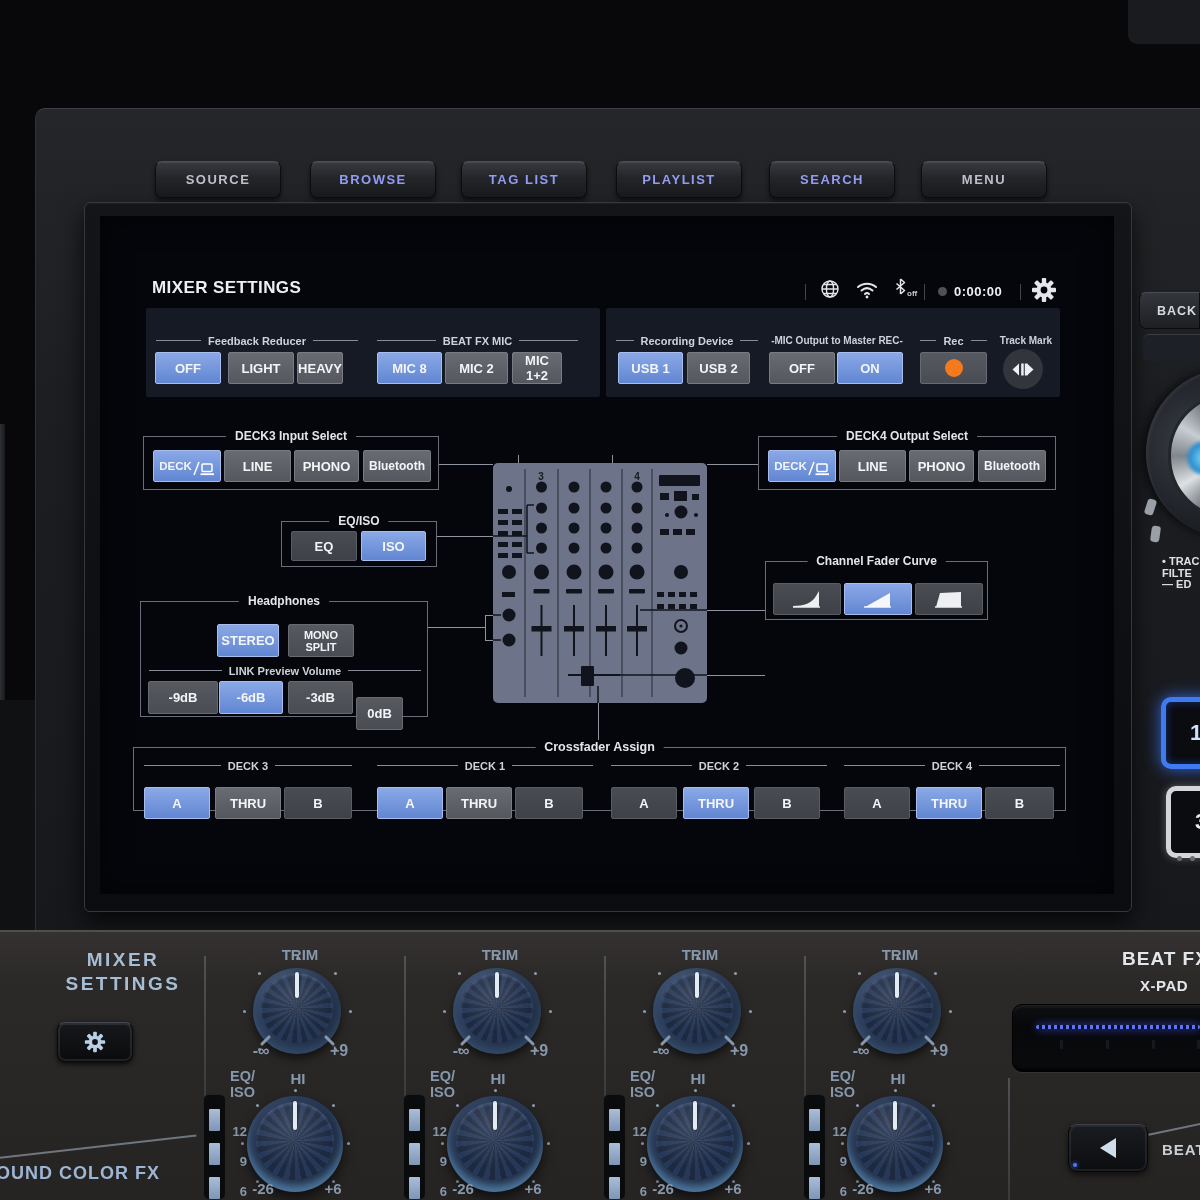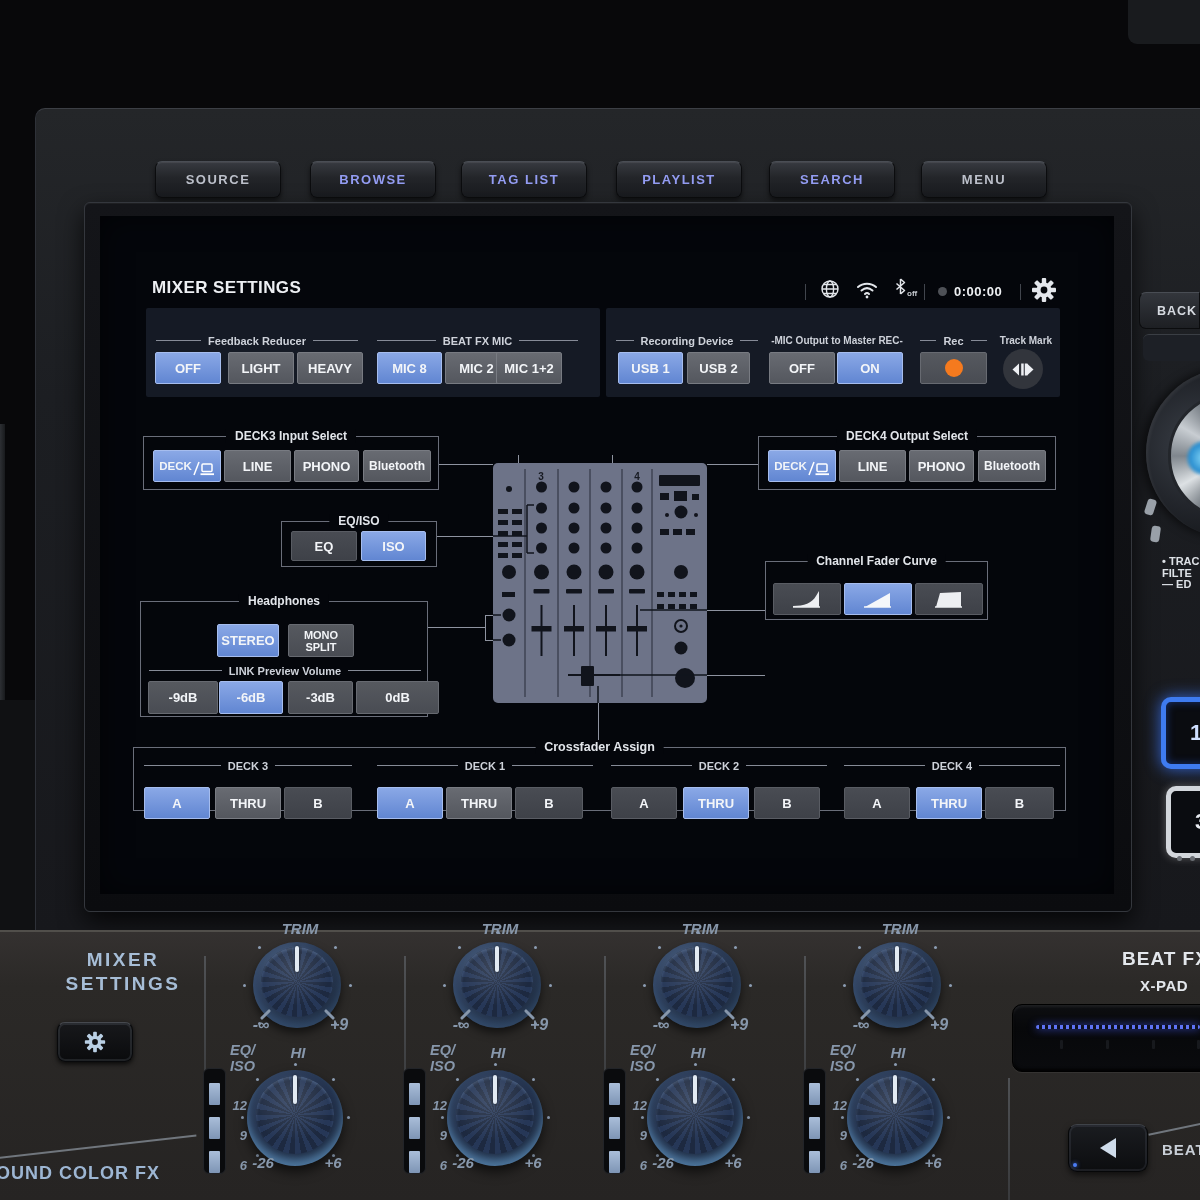--- a/index.html
+++ b/index.html
@@ -71,21 +71,21 @@
   
   .bottom-panel{position:absolute;left:0;top:930px;width:1200px;height:270px;
     background:linear-gradient(180deg,#343130 0%,#2b2927 20%,#262423 100%);border-top:2px solid #514f4b;box-sizing:border-box;}
   .sec-title{position:absolute;left:28px;top:948px;width:190px;text-align:center;color:#a6bdd6;
     font-size:19px;font-weight:bold;letter-spacing:2.5px;line-height:24px;}
   .gearbtn{position:absolute;left:57px;top:1022px;width:74px;height:38px;border-radius:8px;
     background:linear-gradient(180deg,#17181b,#0a0b0d);border:1px solid #08090b;border-top-color:#46494f;
     box-shadow:inset 0 0 0 2px rgba(130,140,150,.18), 0 2px 5px rgba(0,0,0,.8);
     display:flex;align-items:center;justify-content:center;}
   .vdiv{position:absolute;width:2px;background:linear-gradient(180deg,#55585c,#3c3e41);opacity:.85;}
-  .channel{position:absolute;top:904px;width:200px;height:270px;font-style:italic;}
+  .channel{position:absolute;top:930px;width:200px;height:270px;}
   .chlabel{position:absolute;color:#8797ab;font-weight:bold;}
   .knob{position:absolute;border-radius:50%;
     background:radial-gradient(circle at 38% 30%,#51688a 0%,#2c3c57 45%,#1a2638 78%,#16202f 100%);
     box-shadow:0 5px 9px rgba(0,0,0,.55), inset 0 -6px 9px rgba(100,150,210,.3);}
   .knob.hi{background:radial-gradient(circle at 40% 28%,#3c4f6e 0%,#22304a 50%,#121c2c 100%);
     box-shadow:0 6px 12px rgba(0,0,0,.6), inset 0 -7px 10px rgba(120,185,240,.55);}
   .knob .cap{position:absolute;left:9%;top:6%;width:82%;height:81%;border-radius:50%;
     background:radial-gradient(circle at 45% 30%,rgba(255,255,255,.14),rgba(255,255,255,0) 60%),
                repeating-conic-gradient(#1d2940 0 9deg,#263757 9deg 18deg);
     box-shadow:inset 0 2px 3px rgba(160,190,230,.25);}
@@ -170,24 +170,24 @@
 
     <div class="panel" style="left:46px;top:92px;width:454px;height:89px">
       <div class="dlabel" style="left:10px;top:26px;width:202px">
           <span>Feedback Reducer</span>
         </div>
       <div class="dlabel" style="left:231px;top:26px;width:201px">
           <span>BEAT FX MIC</span>
         </div>
       <div class="btn sel" style="left:9px;top:44px;width:66px">OFF</div>
       <div class="btn mid" style="left:82px;top:44px;width:66px">LIGHT</div>
-      <div class="btn mid" style="left:151px;top:44px;width:66px">HEAVY</div>
+      <div class="btn mid" style="left:151px;top:44px;width:46px">HEAVY</div>
       <div class="btn sel" style="left:231px;top:44px;width:65px">MIC 8</div>
       <div class="btn mid" style="left:299px;top:44px;width:63px">MIC 2</div>
-      <div class="btn mid" style="left:350px;top:44px;width:66px">MIC 1+2</div>
+      <div class="btn mid" style="left:366px;top:44px;width:50px">MIC 1+2</div>
     </div>
 
     <div class="panel" style="left:506px;top:92px;width:454px;height:89px">
       <div class="dlabel" style="left:10px;top:26px;width:142px">
           <span>Recording Device</span>
         </div>
       <div class="plabel" style="left:157px;top:27px;width:148px;font-size:10px">-MIC Output to Master REC-</div>
       <div class="dlabel" style="left:314px;top:26px;width:67px">
           <span>Rec</span>
         </div>
@@ -370,21 +370,21 @@
     <div class="fbox" style="left:40px;top:385px;width:288px;height:116px">
       <div class="fbox-title">Headphones</div>
       <div class="btn sel" style="left:76px;top:22px;width:62px;height:33px">STEREO</div>
       <div class="btn dim" style="left:147px;top:22px;width:66px;height:33px;font-size:11px;line-height:12px;padding:0 8px">MONO SPLIT</div>
       <div class="dlabel" style="left:8px;top:62px;width:272px">
           <span>LINK Preview Volume</span>
         </div>
       <div class="btn dim" style="left:7px;top:79px;width:70px;height:33px">-9dB</div>
       <div class="btn sel" style="left:78px;top:79px;width:64px;height:33px">-6dB</div>
       <div class="btn dim" style="left:147px;top:79px;width:65px;height:33px">-3dB</div>
-      <div class="btn dim" style="left:215px;top:79px;width:83px;height:33px">0dB</div>
+      <div class="btn dim" style="left:215px;top:95px;width:47px;height:33px">0dB</div>
     </div>
 
 
     <div class="fbox" style="left:33px;top:531px;width:933px;height:64px">
       <div class="fbox-title" style="font-size:12.5px">Crossfader Assign</div>
 
       <div class="dlabel" style="left:10px;top:11px;width:208px">
           <span>DECK 3</span>
         </div>
       <div class="btn sel" style="left:10px;top:39px;width:66px">A</div>

